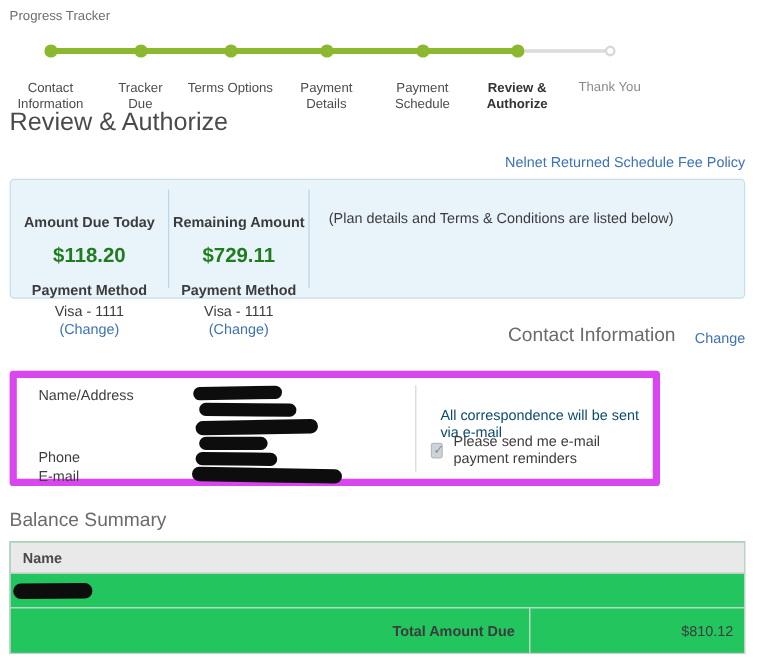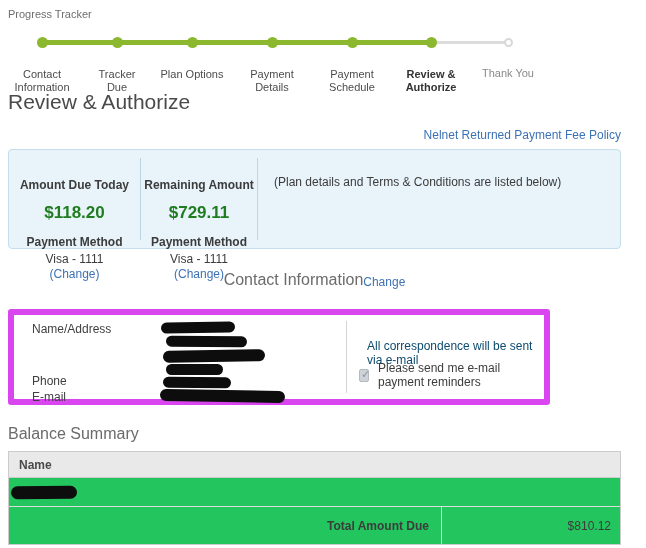--- a/index.html
+++ b/index.html
@@ -75,22 +75,23 @@
   .sum-divider { width: 1px; background: #bcd6e4; margin: 8px 0; }
   .sum-title { font-size: 12px; font-weight: bold; color: #3c3c3c; }
   .sum-amount { font-size: 17px; font-weight: bold; color: #1f7d1f; margin-top: 11px; }
   .sum-method-label { font-size: 12px; font-weight: bold; color: #3c3c3c; margin-top: 12px; }
   .sum-method-value { font-size: 12px; color: #3c3c3c; margin-top: 3px; }
   .sum-change { font-size: 12px; margin-top: 1px; }
   .sum-note { flex: 1; padding: 24px 14px 0 16px; font-size: 12px; line-height: 16px; color: #3c3c3c; }
 
   
   .section-head {
-    display: flex; justify-content: center; align-items: flex-end;
+    display: flex; justify-content: flex-end; align-items: flex-end;
     margin: 22px 25px 0 8px;
+    gap: 16px;
   }
   .section-title { font-size: 16px; font-weight: 400; color: #6b6b6b; }
   .section-head a { font-size: 12px; }
 
   .contact-box {
     position: relative;
     margin: 20px 25px 0 8px;
     width: 542px; height: 96px;
     border: 6px solid #d946ef;
     border-radius: 3px;
@@ -166,21 +167,21 @@
   <div class="step" style="left:117px">
     <div class="dot"></div>
     <div class="step-label">
       <div>Tracker</div>
         <div>Due</div>
     </div>
   </div>
   <div class="step" style="left:192px">
     <div class="dot"></div>
     <div class="step-label">
-      <div>Plan Options</div>
+      <div>Terms Options</div>
         <div></div>
     </div>
   </div>
   <div class="step" style="left:272px">
     <div class="dot"></div>
     <div class="step-label">
       <div>Payment</div>
         <div>Details</div>
     </div>
   </div>
@@ -203,21 +204,21 @@
     <div class="step-label">
       <div>Thank You</div>
         <div></div>
     </div>
   </div>
 </div>
 
 <h1 class="page-title">Review &amp; Authorize</h1>
 
 <div class="policy-row">
-  <a>Nelnet Returned Payment Fee Policy</a>
+  <a>Nelnet Returned Schedule Fee Policy</a>
 </div>
 
 <div class="summary-box">
   <div class="sum-col sum-col-1">
     <div class="sum-title">Amount Due Today</div>
     <div class="sum-amount">$118.20</div>
     <div class="sum-method-label">Payment Method</div>
     <div class="sum-method-value">Visa - 1111</div>
     <div class="sum-change"><a>(Change)</a></div>
   </div>

